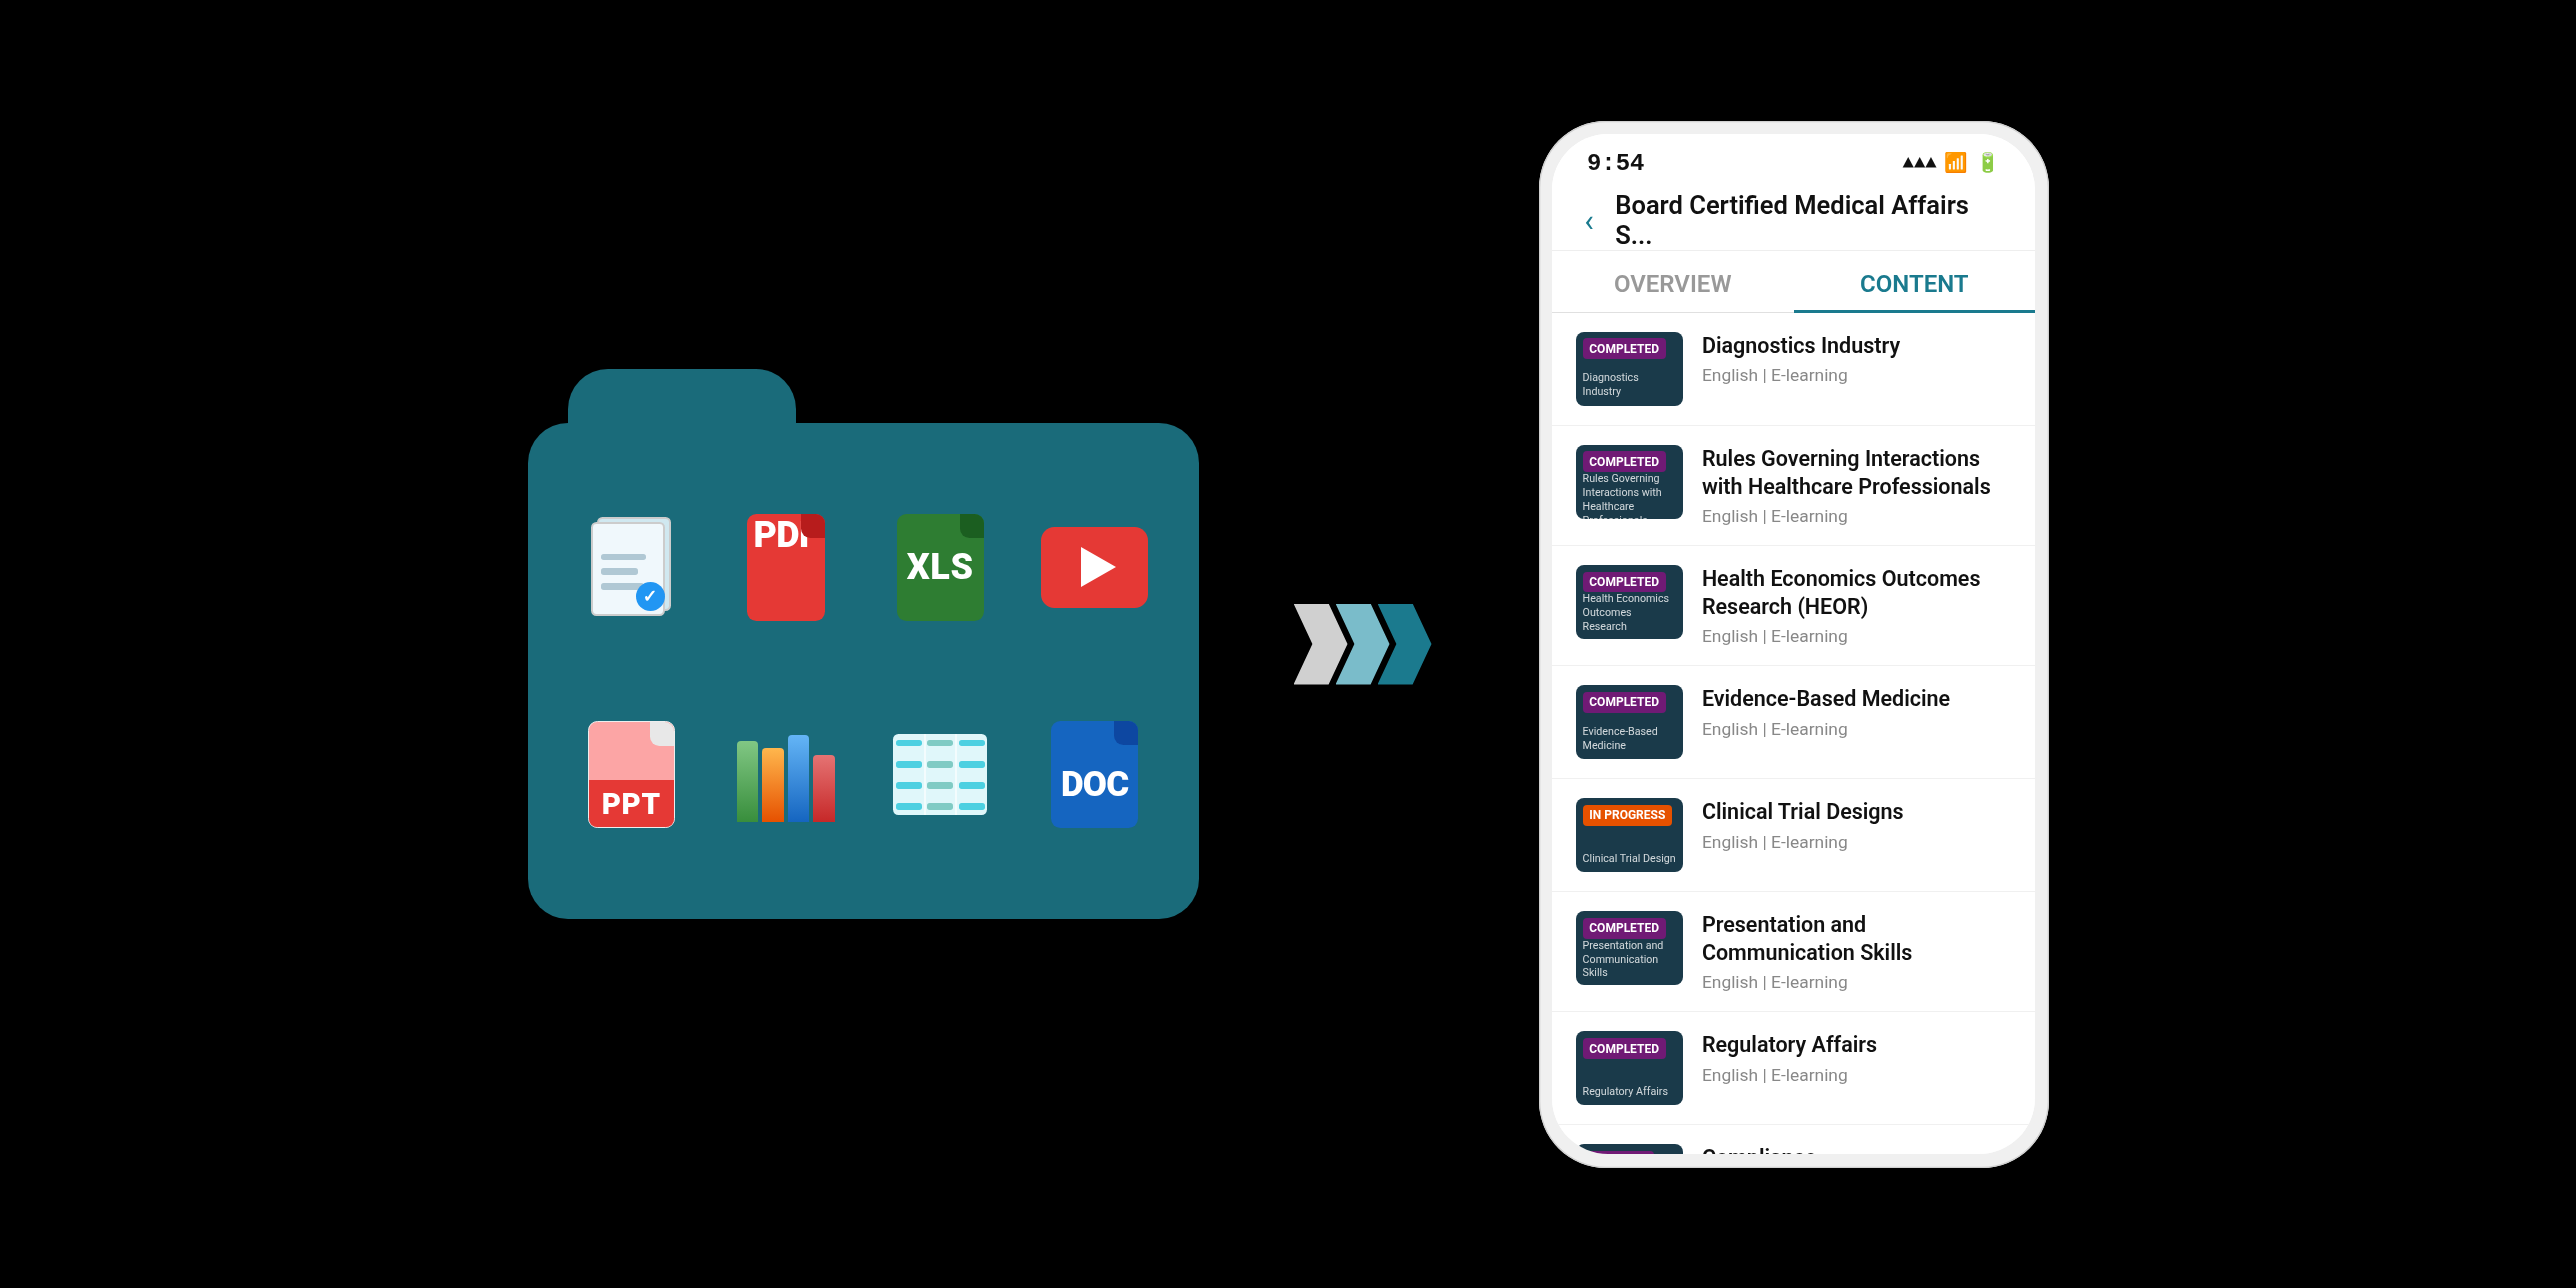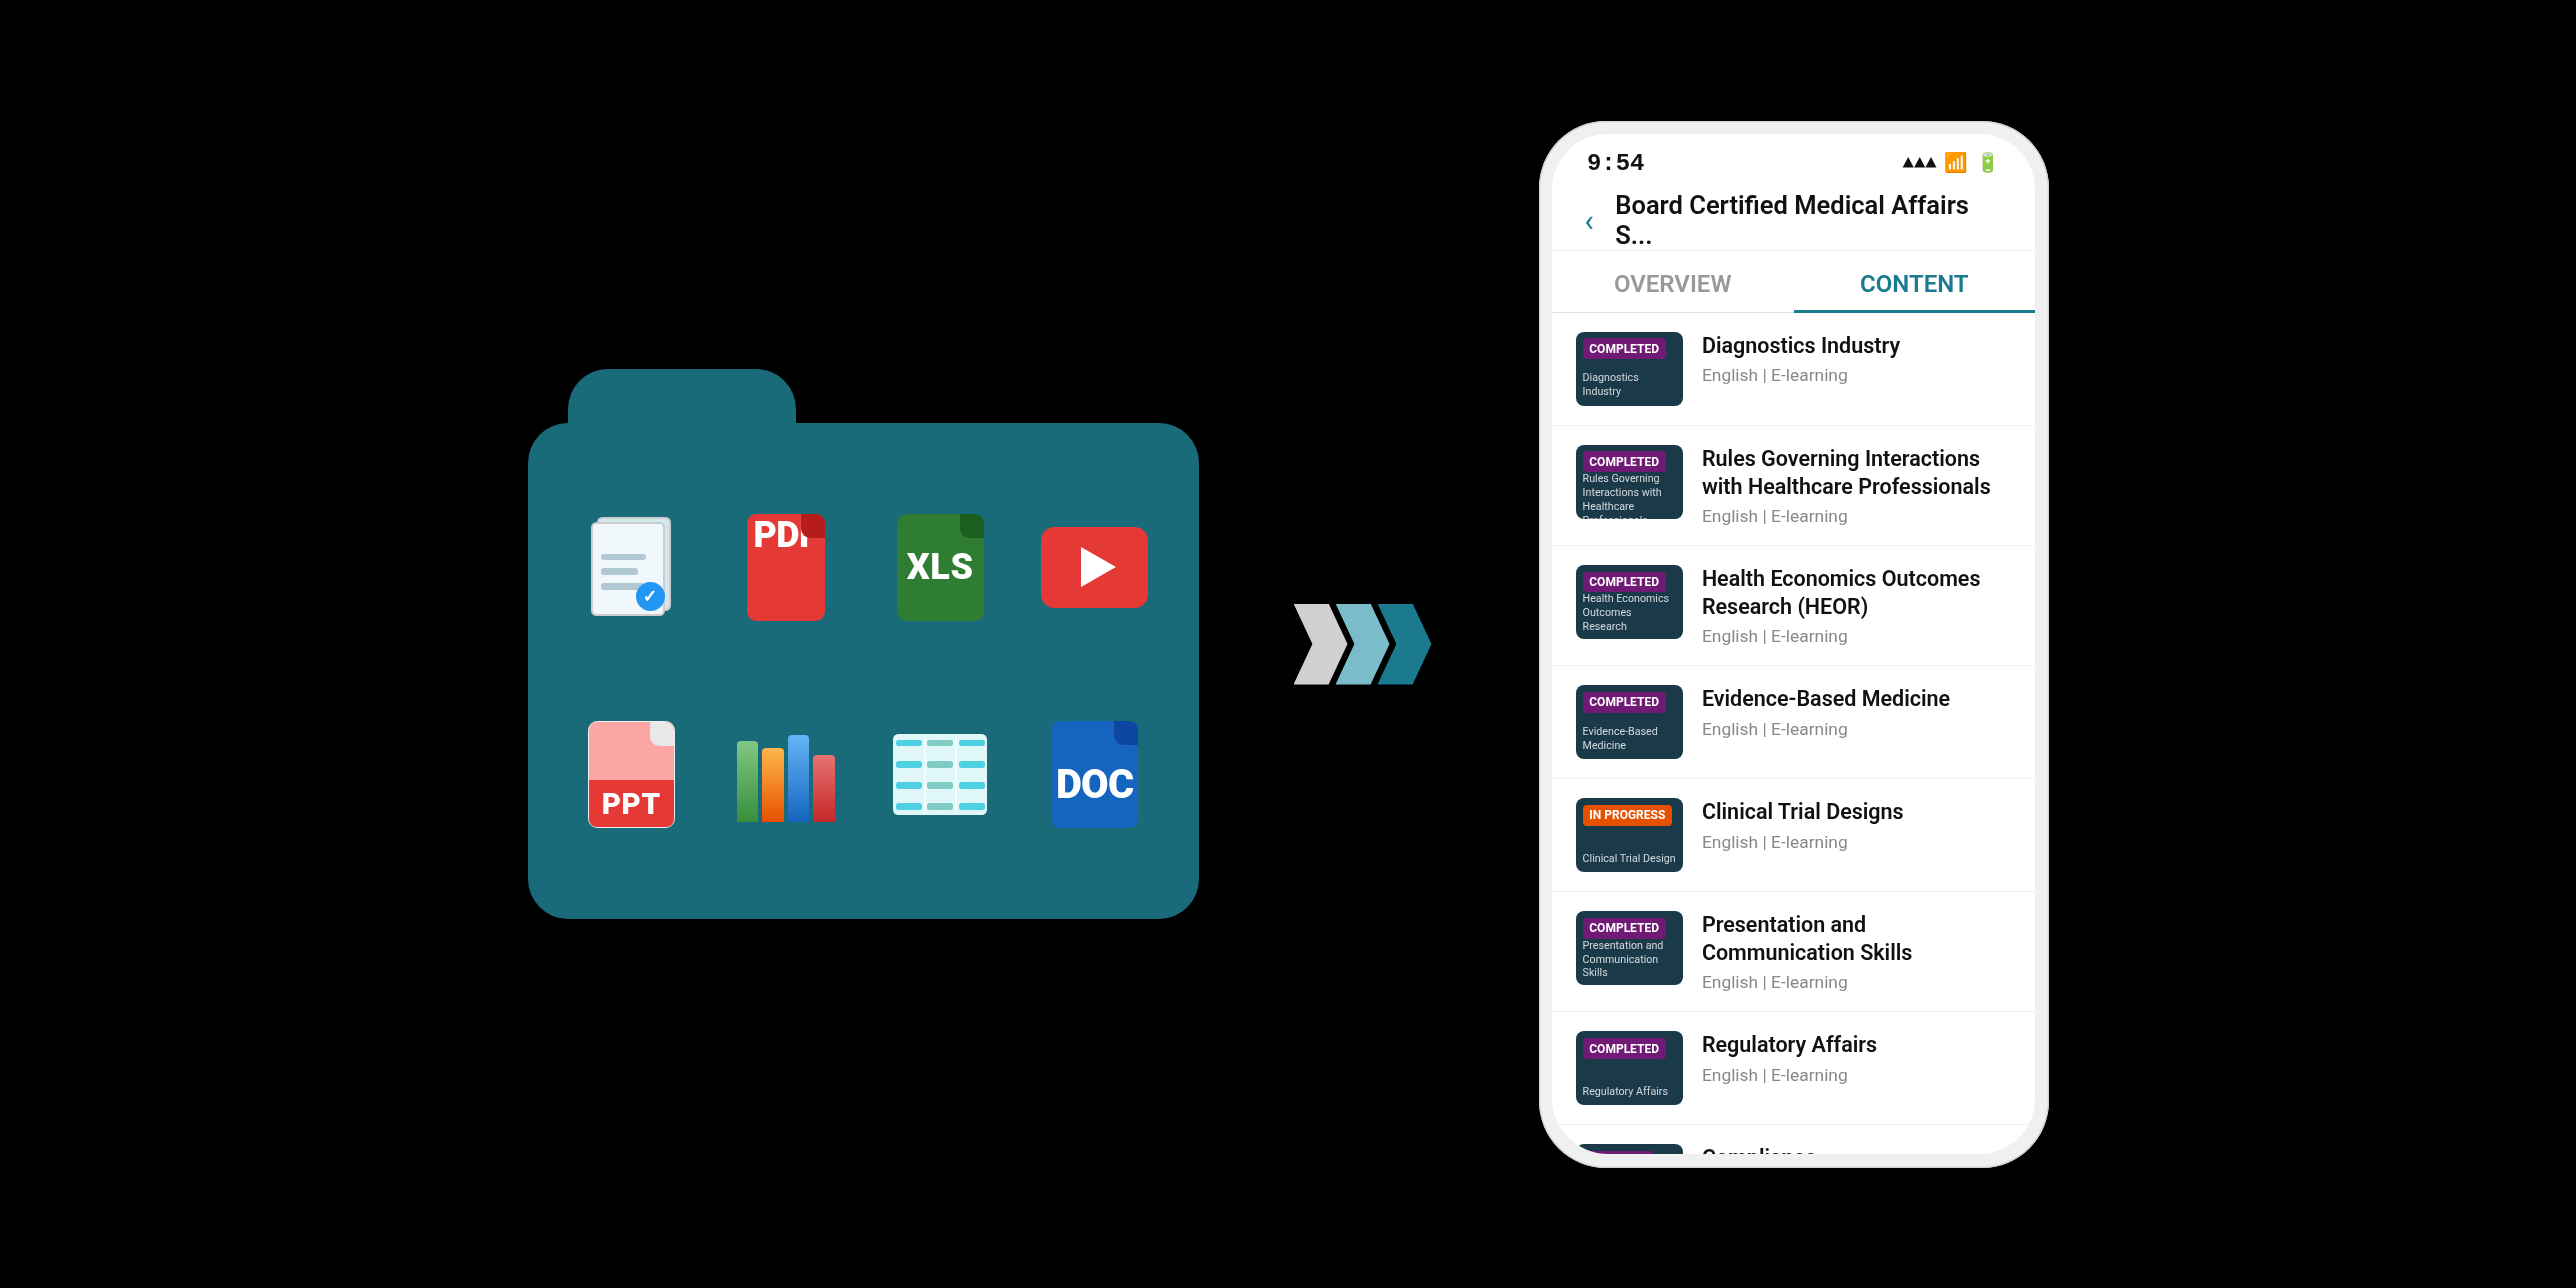--- a/index.html
+++ b/index.html
@@ -331,21 +331,21 @@
       content: '';
       position: absolute;
       top: 0;
       right: 0;
       width: 24px;
       height: 24px;
       background: #0d47a1;
       border-radius: 0 9.4px 0 9.4px;
     }
     .icon-doc-text {
-      font-size: 40px;
+      font-size: 35px;
       font-weight: 900;
       color: white;
       letter-spacing: -0.7px;
       margin-top: 20px;
     }
     .chevron-group {
       display: flex;
       align-items: center;
     }
     .chevron {

